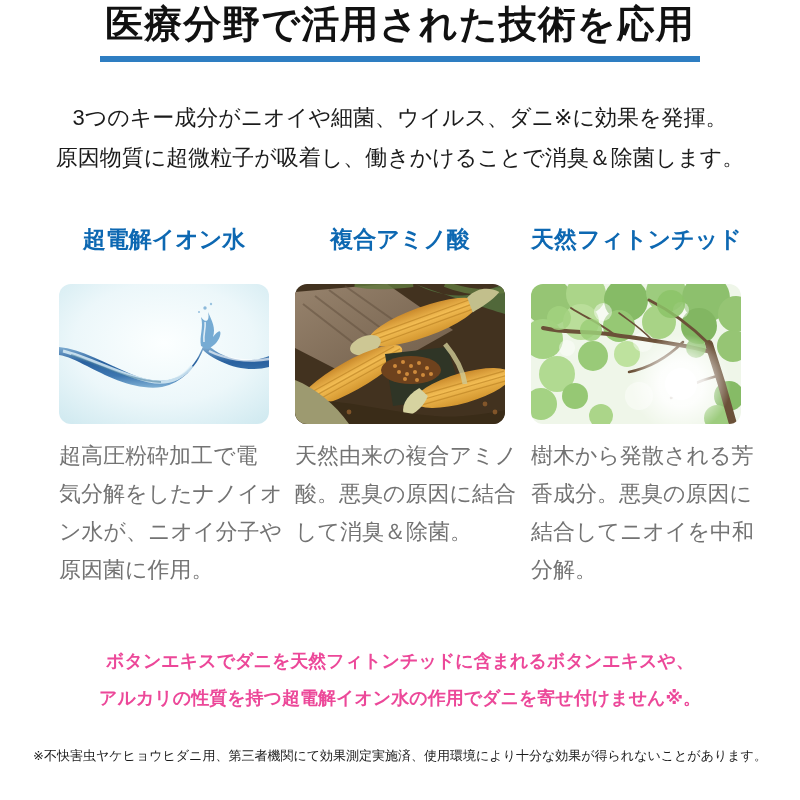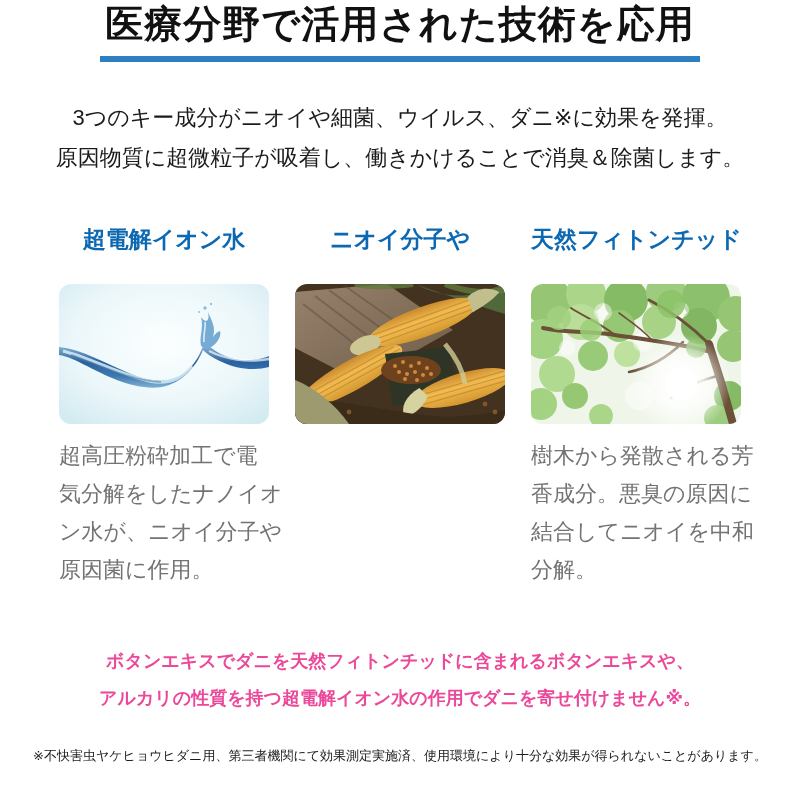--- a/index.html
+++ b/index.html
@@ -132,21 +132,21 @@
           <circle cx="140" cy="28" r="1.1" fill="#9cc4e0"></circle>
         </svg>
       </div>
       <p class="col-body">超高圧粉砕加工で電
 気分解をしたナノイオ
 ン水が、ニオイ分子や
 原因菌に作用。</p>
     </div>
 
     <div class="column">
-      <h2 class="col-heading">ニオイ分子や</h2>
+      <h2 class="col-heading">複合アミノ酸</h2>
       <div class="col-image">
         <svg width="210" height="140" viewBox="0 0 210 140" xmlns="http://www.w3.org/2000/svg" aria-hidden="true">
           <defs>
             <linearGradient id="cob" x1="0" y1="0" x2="0" y2="1">
               <stop offset="0%" stop-color="#c9892b"></stop>
               <stop offset="45%" stop-color="#f2bc52"></stop>
               <stop offset="100%" stop-color="#d3962f"></stop>
             </linearGradient>
             <linearGradient id="sack" x1="0" y1="0" x2="1" y2="1">
               <stop offset="0%" stop-color="#97836d"></stop>
@@ -199,20 +199,23 @@
           <g fill="#8a5a2c" opacity="0.9">
             <circle cx="20" cy="128" r="2.4"></circle>
               <circle cx="36" cy="132" r="2.4"></circle>
               <circle cx="54" cy="128" r="2.4"></circle>
             <circle cx="190" cy="120" r="2.4"></circle>
               <circle cx="200" cy="128" r="2.4"></circle>
           </g>
           <path d="M0,96 C20,104 40,120 54,140 L0,140 Z" fill="#9d9a70"></path>
         </svg>
       </div>
+      <p class="col-body">天然由来の複合アミノ
+酸。悪臭の原因に結合
+して消臭＆除菌。</p>
     </div>
 
     <div class="column">
       <h2 class="col-heading">天然フィトンチッド</h2>
       <div class="col-image">
         <svg width="210" height="140" viewBox="0 0 210 140" xmlns="http://www.w3.org/2000/svg" aria-hidden="true">
           <defs>
             <radialGradient id="glow" cx="50%" cy="50%" r="50%">
               <stop offset="0%" stop-color="#ffffff" stop-opacity="1"></stop>
               <stop offset="45%" stop-color="#ffffff" stop-opacity="0.85"></stop>

